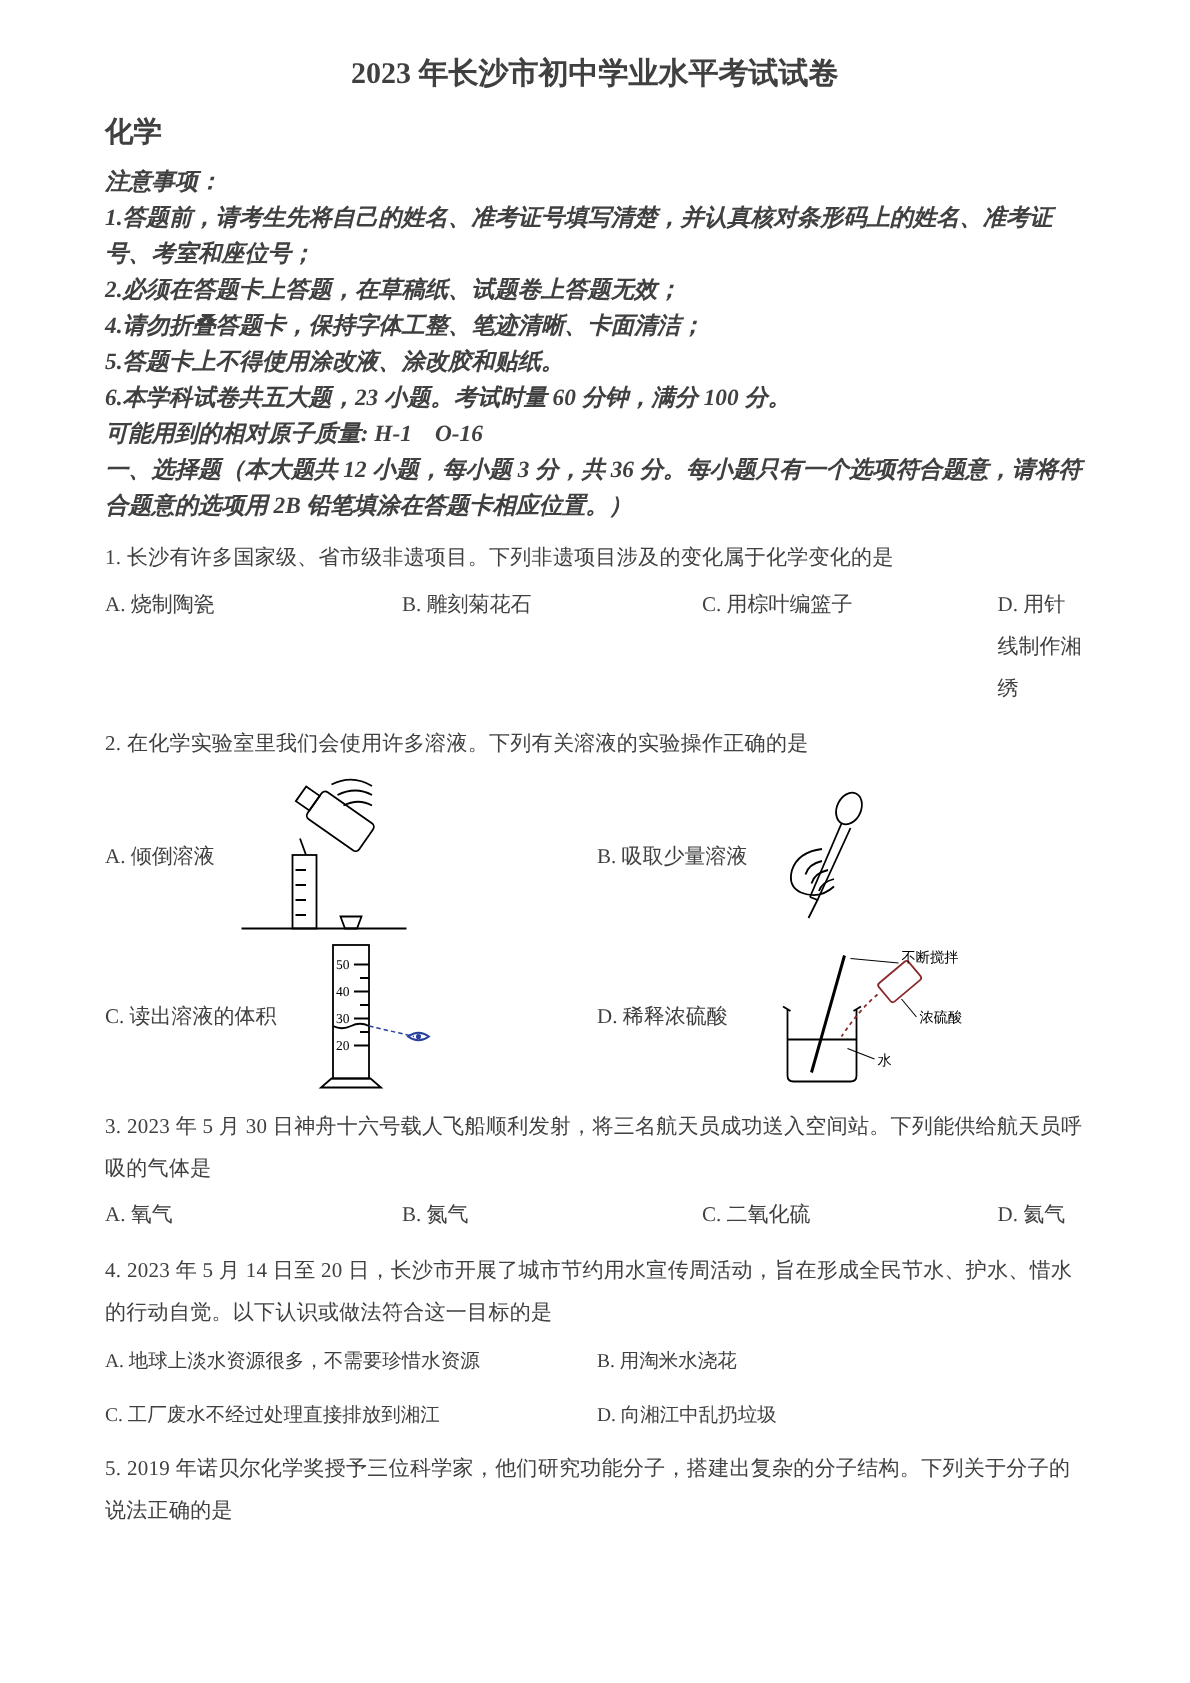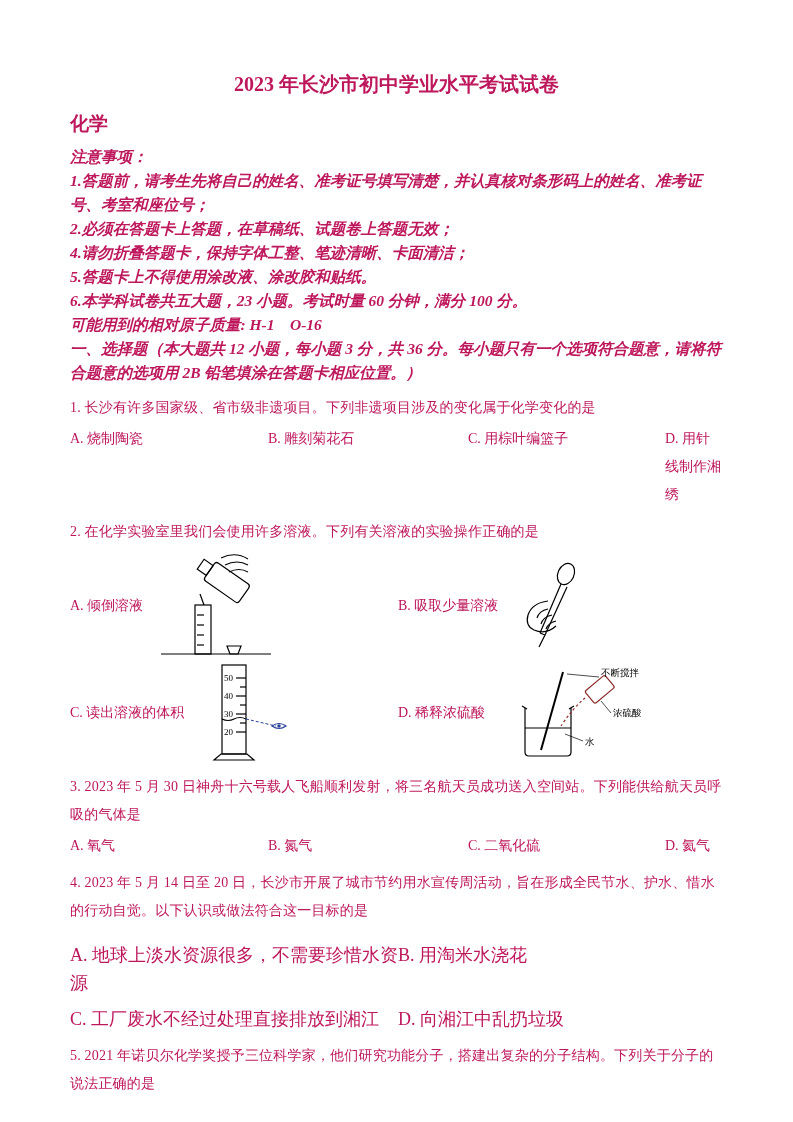--- a/index.html
+++ b/index.html
@@ -1,26 +1,26 @@
 <!DOCTYPE html>
 <html><head>
 <meta charset="utf-8">
 <style>
   html, body { margin: 0; padding: 0; background: #ffffff; }
   .page {
     width: 793px; height: 1122px; margin: 0 auto; background: #ffffff;
-    box-sizing: border-box; padding: 69px 70px 28px 70px;
-    font-family: "Liberation Serif", serif; color: #be185d; overflow: hidden;
+    box-sizing: border-box; padding: 34px 70px 28px 70px;
+    font-family: "Liberation Serif", serif; color: #404040; overflow: hidden;
   }
   .title   { font-size: 20px; font-weight: bold; text-align: center; line-height: 30px; margin: 0 0 10px 0; }
   .subject { font-size: 19px; font-weight: bold; text-align: left; line-height: 30px; margin: 0 0 6px 0; }
   .bold-block { font-weight: bold; font-size: 15.5px; line-height: 24px; font-style: italic; }
   .q-text { font-size: 14px; line-height: 28px; margin-top: 9px; letter-spacing: 0.2px; }
   .options-4 { display: grid; grid-template-columns: 163px 165px 162px 1fr; font-size: 14px; line-height: 28px; margin-top: 3px; gap: 35px; }
-  .options-2 { display: grid; grid-template-columns: 328px 1fr; font-size: 18px; line-height: 28px; margin-top: 16px; row-gap: 8px; }
+  .options-2 { display: grid; grid-template-columns: 328px 1fr; font-size: 13px; line-height: 28px; margin-top: 3px; row-gap: 8px; }
   .fig-grid { display: grid; grid-template-columns: 328px 1fr; margin-top: 4px; }
   .fig-cell { display: flex; align-items: center; gap: 16px; font-size: 14px; }
   .fig-cell.tall  { height: 112px; }
   .fig-cell.short { height: 102px; }
   svg { display: block; }
   svg text { font-family: "Liberation Serif", serif; }
 </style>
 </head>
 <body>
 
@@ -180,16 +180,16 @@
     <div class="q-text">4. 2023 年 5 月 14 日至 20 日，长沙市开展了城市节约用水宣传周活动，旨在形成全民节水、护水、惜水的行动自觉。以下认识或做法符合这一目标的是</div>
     <div class="options-2">
       <span>A. 地球上淡水资源很多，不需要珍惜水资源</span>
       <span>B. 用淘米水浇花</span>
       <span>C. 工厂废水不经过处理直接排放到湘江</span>
       <span>D. 向湘江中乱扔垃圾</span>
     </div>
   </div>
 
   <div>
-    <div class="q-text">5. 2021 年诺贝尔化学奖授予三位科学家，他们研究功能分子，搭建出复杂的分子结构。下列关于分子的说法正确的是</div>
+    <div class="q-text">5. 2019 年诺贝尔化学奖授予三位科学家，他们研究功能分子，搭建出复杂的分子结构。下列关于分子的说法正确的是</div>
   </div>
 
 </div>
 
 </body></html>

